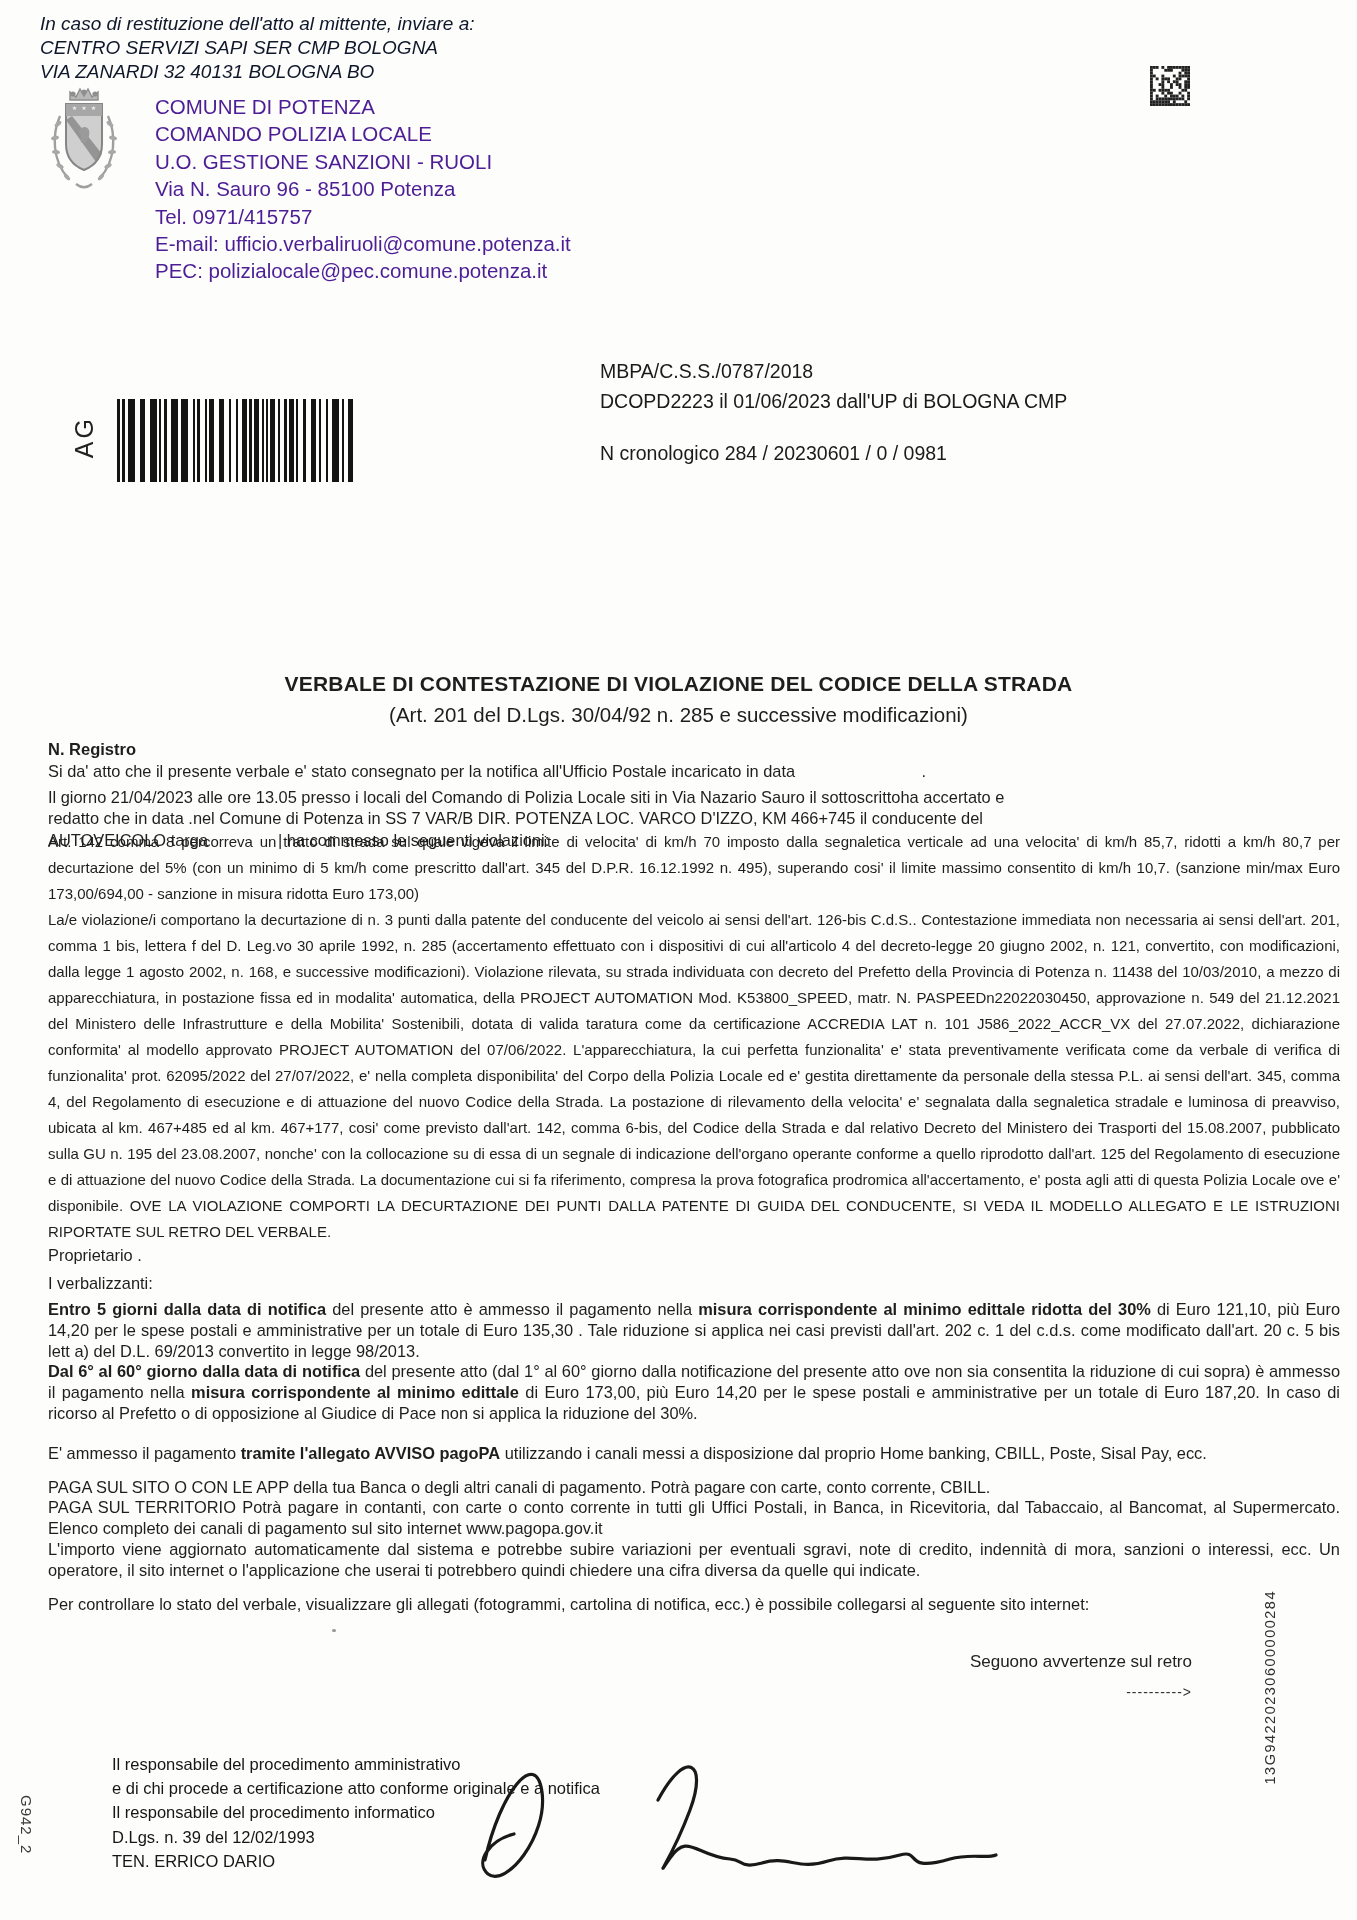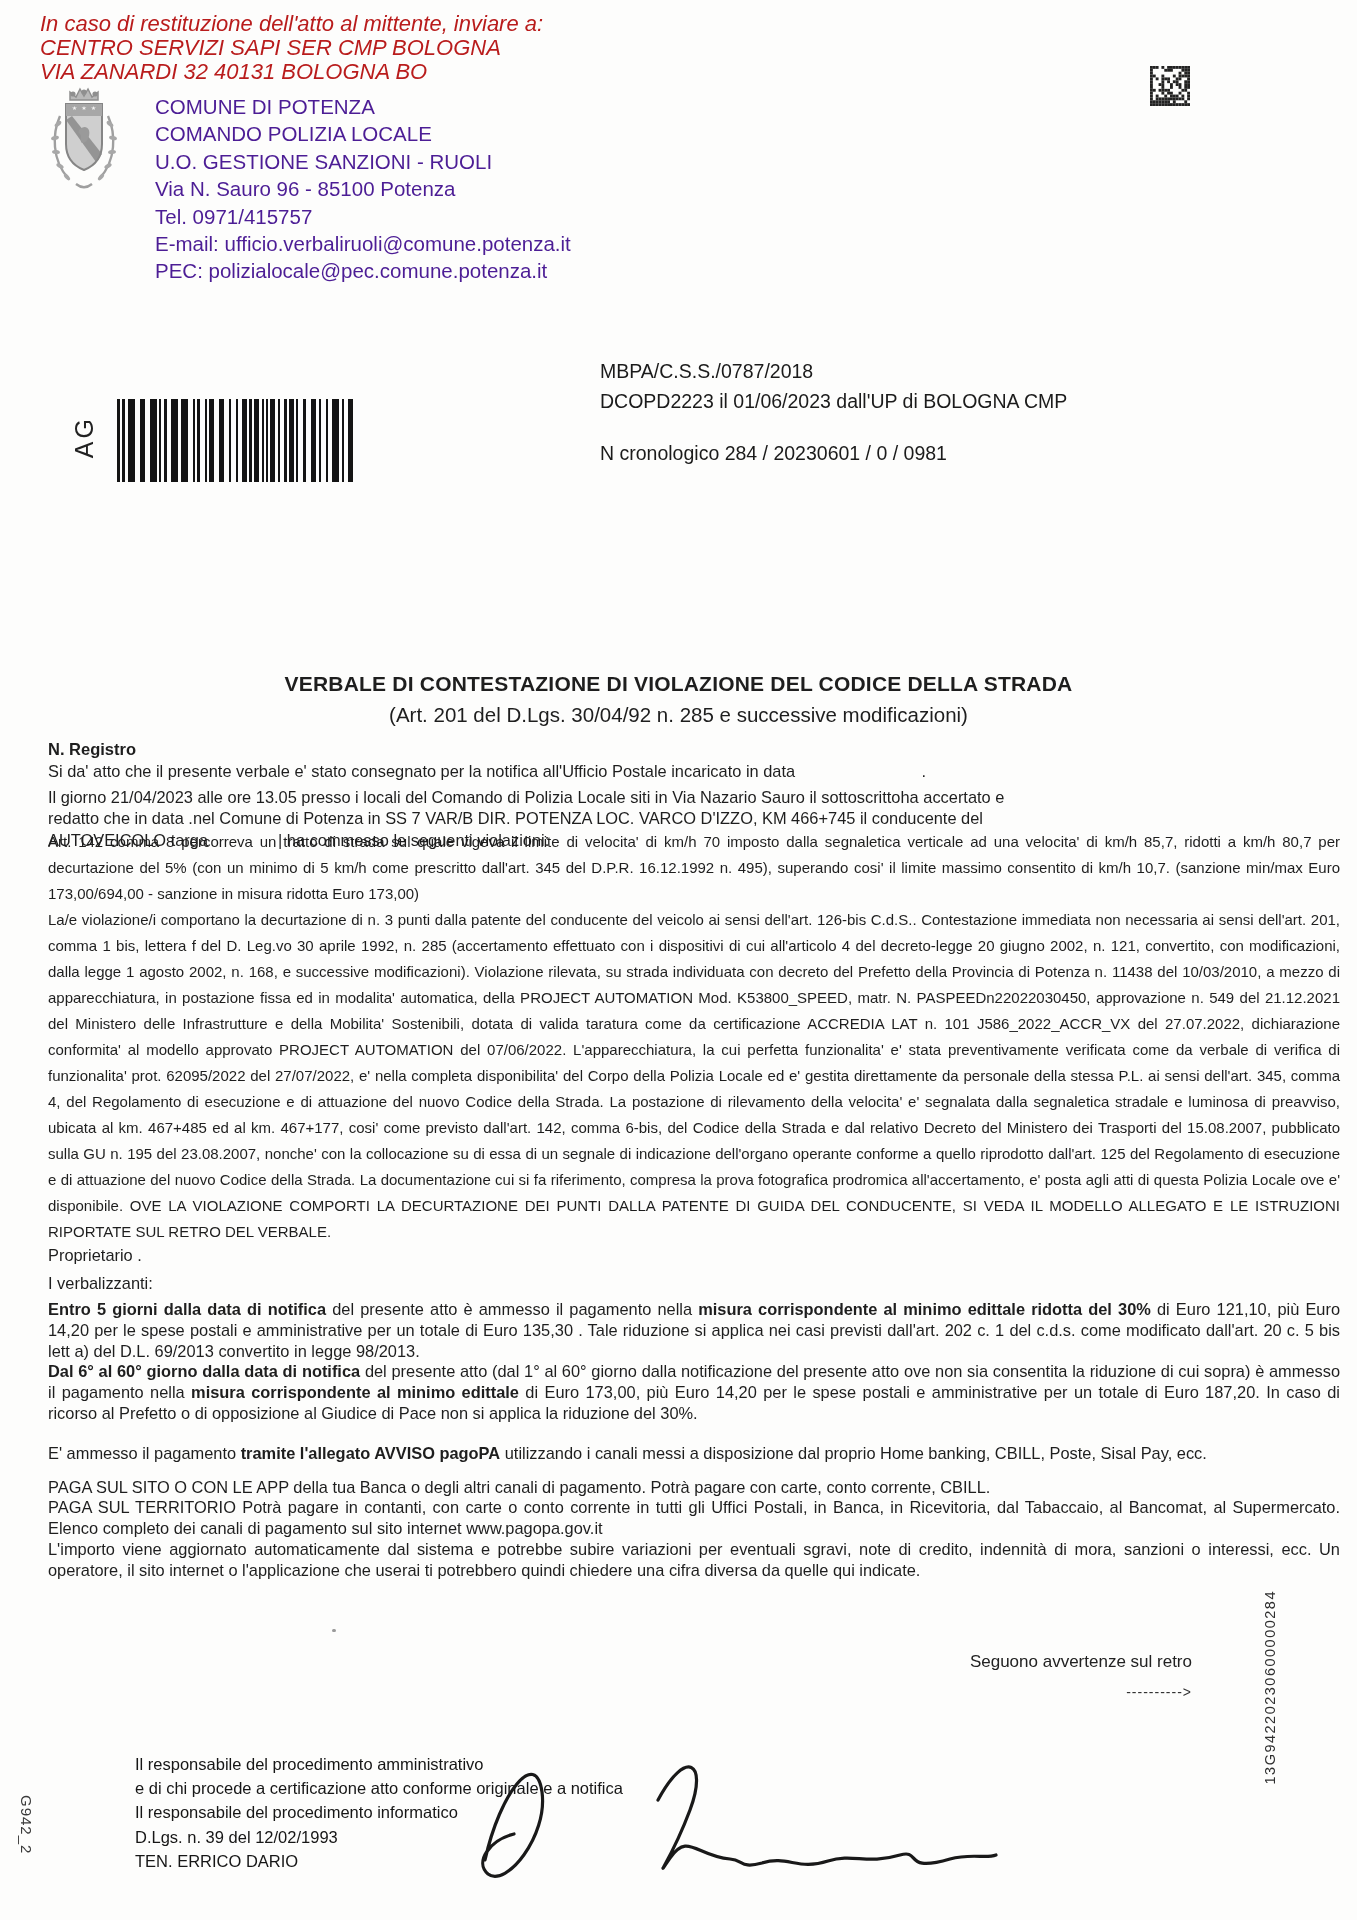--- a/index.html
+++ b/index.html
@@ -2,21 +2,21 @@
 <html><head>
 <meta charset="utf-8">
 <style>
   html,body{margin:0;padding:0;background:#ffffff;}
   .page{
     position:relative;width:1357px;height:1920px;background:#fdfdfc;
     font-family:"Liberation Sans", sans-serif;color:#1e1e1e;overflow:hidden;
   }
   .abs{position:absolute;}
   
-  .return-addr{left:40px;top:12px;font-style:italic;font-size:22px;line-height:24px;color:#b91c1c;}
+  .return-addr{left:40px;top:12px;font-style:italic;font-size:19px;line-height:24px;color:#0f172a;}
   
   .datamatrix{left:1150px;top:66px;}
   
   .crest{left:46px;top:86px;}
   
   .header{left:155px;top:93px;font-size:20.5px;line-height:27.4px;color:#4c1d95;}
   
   .ag{left:70px;top:416px;font-size:25px;letter-spacing:3px;writing-mode:vertical-rl;transform:rotate(180deg);color:#222;}
   .barcode{left:117px;top:399px;}
   .refs{left:600px;top:356px;font-size:19.5px;line-height:30px;color:#1b1b1b;}
@@ -43,21 +43,21 @@
   .payment{left:48px;top:1299px;width:1292px;font-size:16.4px;line-height:20.8px;text-align:justify;}
   .payment p{margin:0;}
   .payment .mt19{margin-top:19px;}
   .payment .mt13{margin-top:13px;}
   .payment b{font-weight:bold;}
   .artifact-dot{left:332px;top:1629px;width:4px;height:3px;background:#9a9a9a;border-radius:2px;}
   
   .retro-note{right:165px;top:1652px;font-size:17px;color:#222;}
   .retro-arrow{right:165px;top:1684px;font-size:14px;letter-spacing:1px;color:#333;}
   
-  .footer{left:112px;top:1752px;font-size:16.5px;line-height:24.2px;color:#161616;margin-left:23px;}
+  .footer{left:112px;top:1752px;font-size:16.5px;line-height:24.2px;color:#161616;}
   .signature{left:430px;top:1742px;}
   
   .left-code{left:18px;top:1795px;writing-mode:vertical-rl;font-size:15px;letter-spacing:1px;color:#3a3a3a;}
   .right-code{left:1262px;top:1590px;writing-mode:vertical-rl;transform:rotate(180deg);font-size:14.5px;letter-spacing:1.5px;color:#2e2e2e;}
 </style>
 </head>
 <body>
 
 <div class="page">
 
@@ -305,20 +305,21 @@
   <div class="abs proprietario">Proprietario .</div>
   <div class="abs verbalizzanti">I verbalizzanti:</div>
 
   <div class="abs payment">
     <p><b>Entro 5 giorni dalla data di notifica</b><span> del presente atto è ammesso il pagamento nella </span><b>misura corrispondente al minimo edittale ridotta del 30%</b><span> di Euro 121,10, più Euro 14,20 per le spese postali e amministrative per un totale di Euro 135,30 . Tale riduzione si applica nei casi previsti dall'art. 202 c. 1 del c.d.s. come modificato dall'art. 20 c. 5 bis lett a) del D.L. 69/2013 convertito in legge 98/2013.</span></p>
     <p><b>Dal 6° al 60° giorno dalla data di notifica</b><span> del presente atto (dal 1° al 60° giorno dalla notificazione del presente atto ove non sia consentita la riduzione di cui sopra) è ammesso il pagamento nella </span><b>misura corrispondente al minimo edittale</b><span> di Euro 173,00, più Euro 14,20 per le spese postali e amministrative per un totale di Euro 187,20. In caso di ricorso al Prefetto o di opposizione al Giudice di Pace non si applica la riduzione del 30%.</span></p>
     <p class="mt19"><span>E' ammesso il pagamento </span><b>tramite l'allegato AVVISO pagoPA</b><span> utilizzando i canali messi a disposizione dal proprio Home banking, CBILL, Poste, Sisal Pay, ecc.</span></p>
     <p class="mt13">PAGA SUL SITO O CON LE APP della tua Banca o degli altri canali di pagamento. Potrà pagare con carte, conto corrente, CBILL.</p>
     <p>PAGA SUL TERRITORIO Potrà pagare in contanti, con carte o conto corrente in tutti gli Uffici Postali, in Banca, in Ricevitoria, dal Tabaccaio, al Bancomat, al Supermercato. Elenco completo dei canali di pagamento sul sito internet www.pagopa.gov.it</p>
     <p>L'importo viene aggiornato automaticamente dal sistema e potrebbe subire variazioni per eventuali sgravi, note di credito, indennità di mora, sanzioni o interessi, ecc. Un operatore, il sito internet o l'applicazione che userai ti potrebbero quindi chiedere una cifra diversa da quelle qui indicate.</p>
+    <p class="mt13">Per controllare lo stato del verbale, visualizzare gli allegati (fotogrammi, cartolina di notifica, ecc.) è possibile collegarsi al seguente sito internet:</p>
   </div>
 
   <div class="abs artifact-dot"></div>
 
   <div class="abs retro-note">Seguono avvertenze sul retro</div>
   <div class="abs retro-arrow">----------&gt;</div>
 
   <div class="abs footer">
     <div>Il responsabile del procedimento amministrativo</div>
     <div>e di chi procede a certificazione atto conforme originale e a notifica</div>

